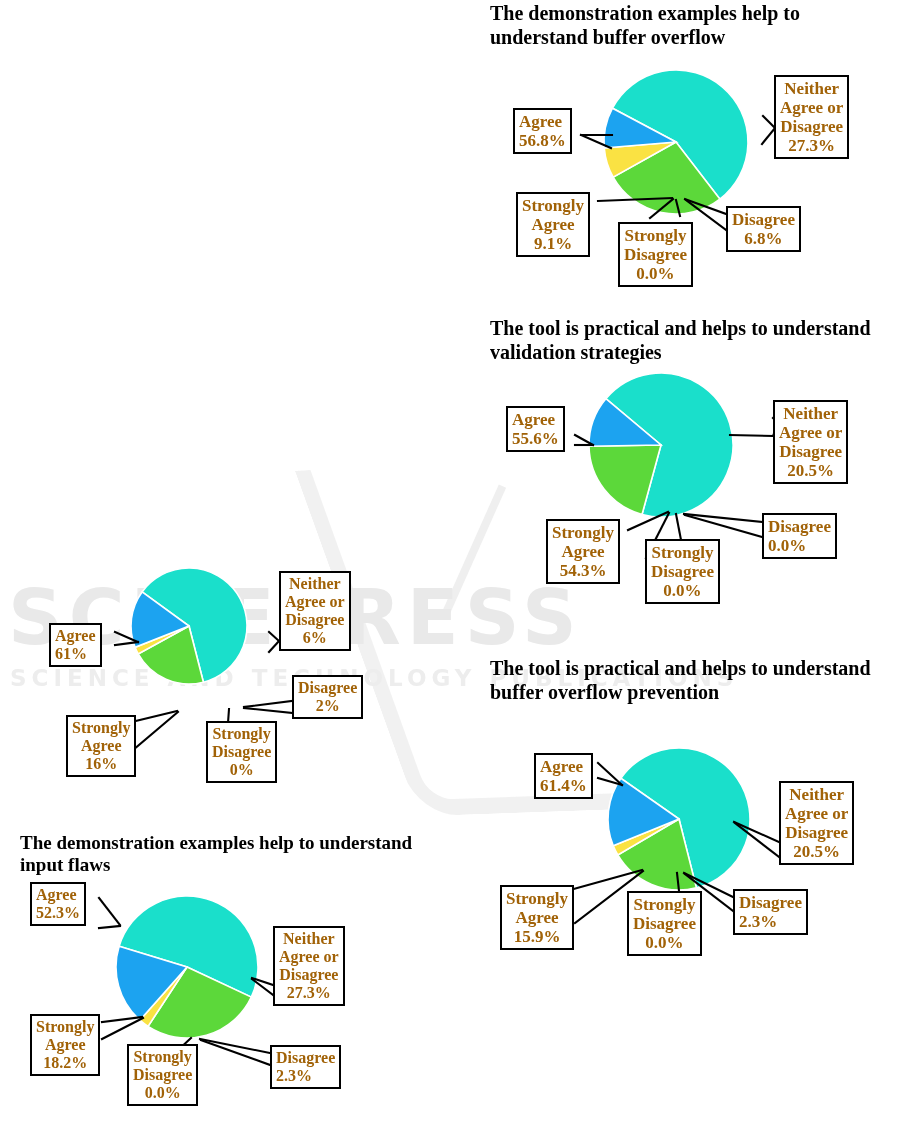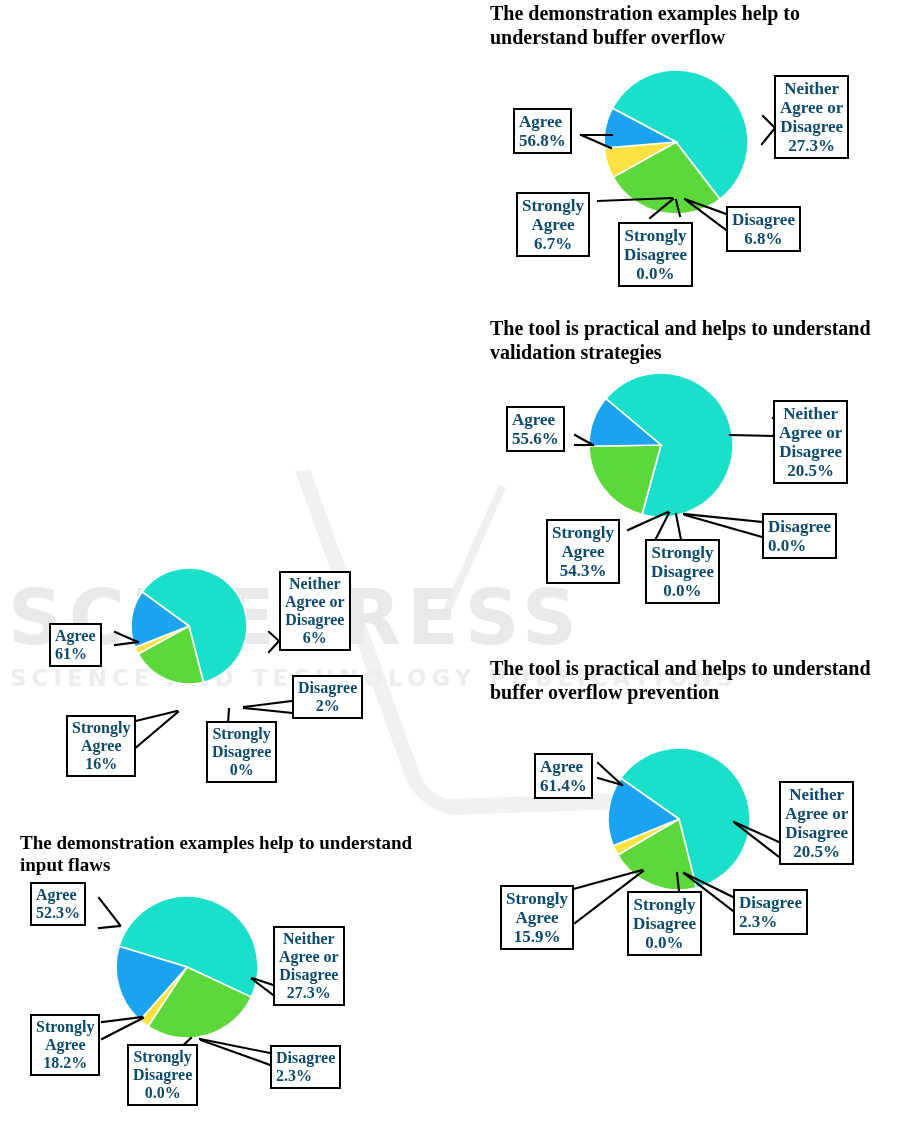--- a/index.html
+++ b/index.html
@@ -58,21 +58,21 @@
 
   
   .callout{
     position:absolute;
     border:2px solid #000;
     background:#fff;
     box-sizing:border-box;
     text-align:center;
     font-family:"Liberation Serif", serif;
     font-weight:bold;
-    color:#0c4a6e;
+    color:#a16207;
     line-height:1.12;
     padding:2px 4px;
     white-space:nowrap;
     z-index:4;
   }
   .callout .ln{display:block;}
 
   .leader{position:absolute;left:0;top:0;width:100%;height:100%;overflow:visible;z-index:3;pointer-events:none;}
   .leader line{stroke:#000;stroke-width:2.1;stroke-linecap:square;}
 </style>
@@ -146,21 +146,21 @@
 
     <div class="callout" style="left:128px;top:222px;font-size:17px;">
       <span class="ln">Strongly</span>
       <span class="ln">Disagree</span>
       <span class="ln">0.0%</span>
     </div>
 
     <div class="callout" style="left:26px;top:192px;font-size:17px;">
       <span class="ln">Strongly</span>
       <span class="ln">Agree</span>
-      <span class="ln">6.7%</span>
+      <span class="ln">9.1%</span>
     </div>
   </div>
 
   <div class="chart" id="chart-1" style="left:490px;top:315px;width:411px;height:305px;">
 
     <div class="chart-title" style="font-size:20px;top:2px;">
       <span class="ln">The tool is practical and helps to</span>
       <span class="ln">understand validation strategies</span>
     </div>
 

